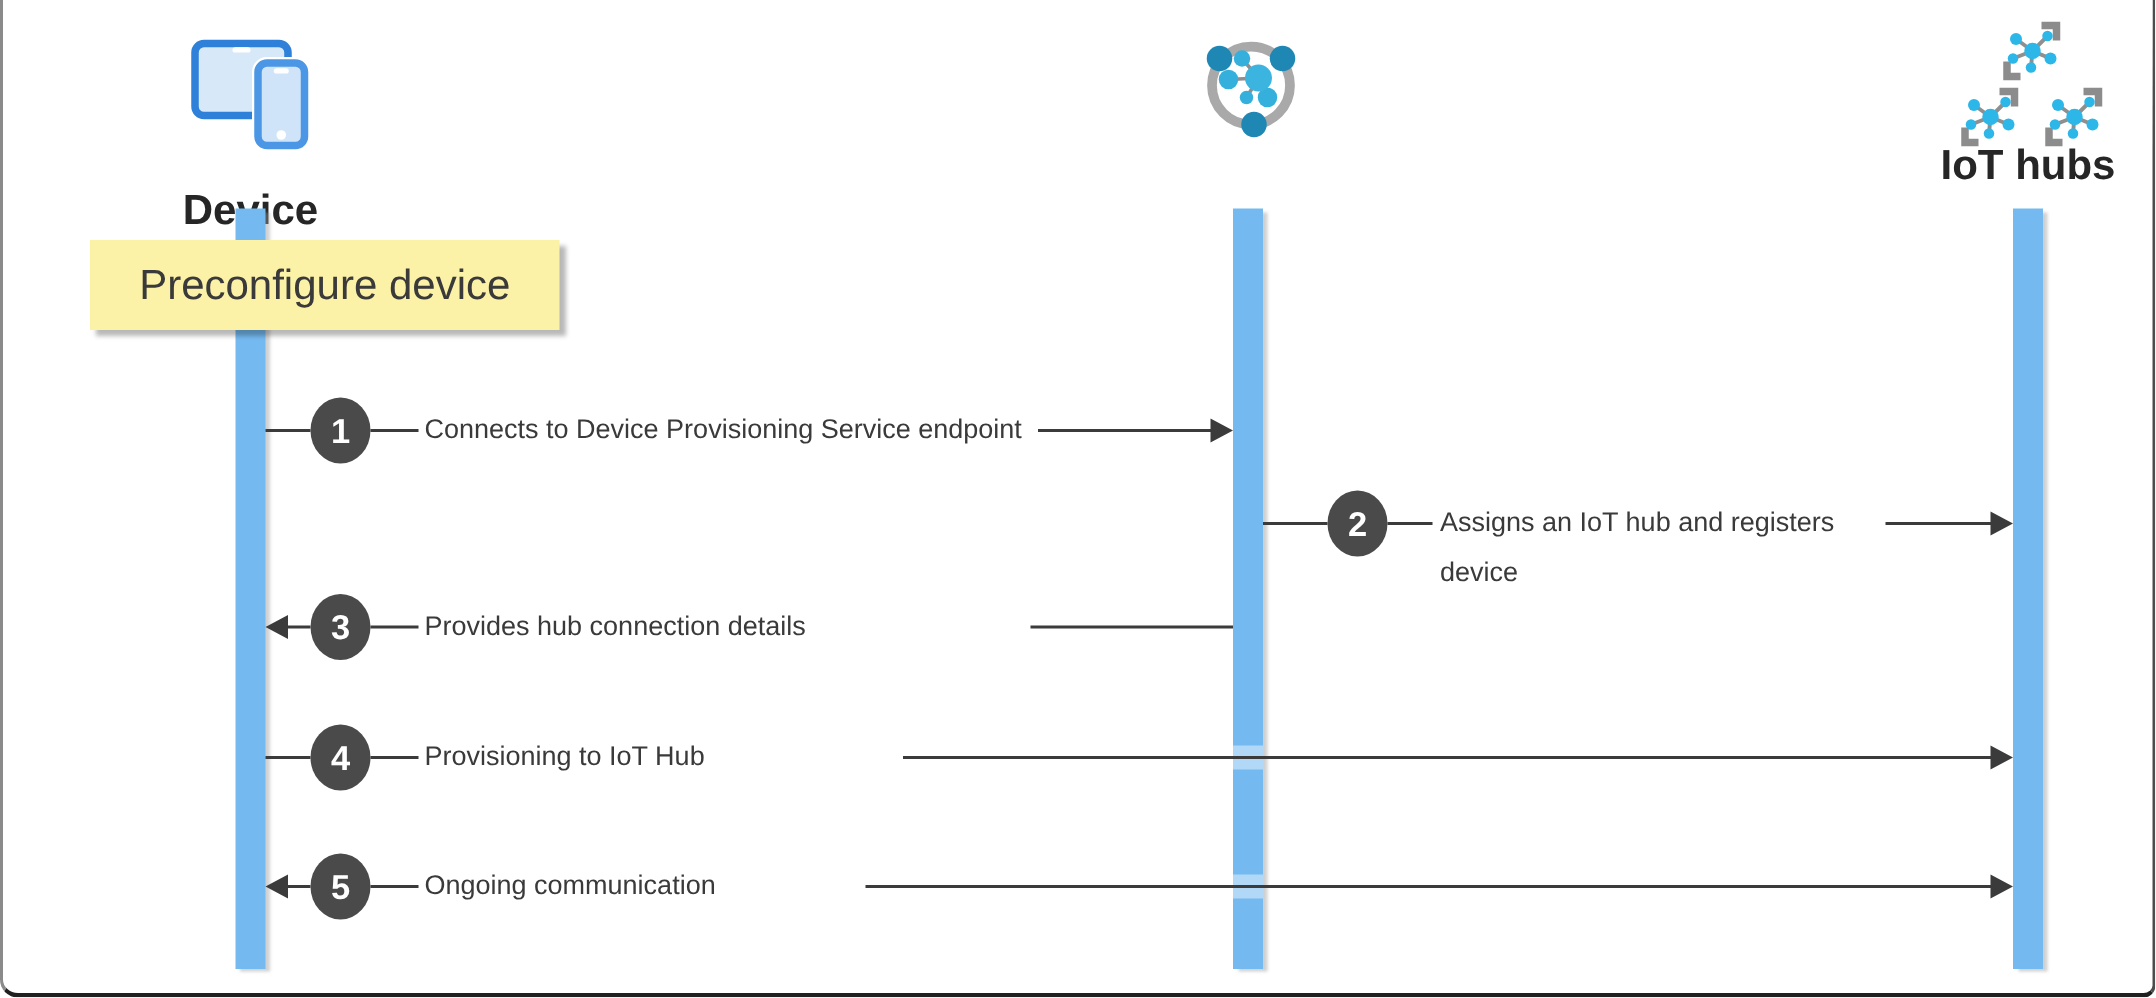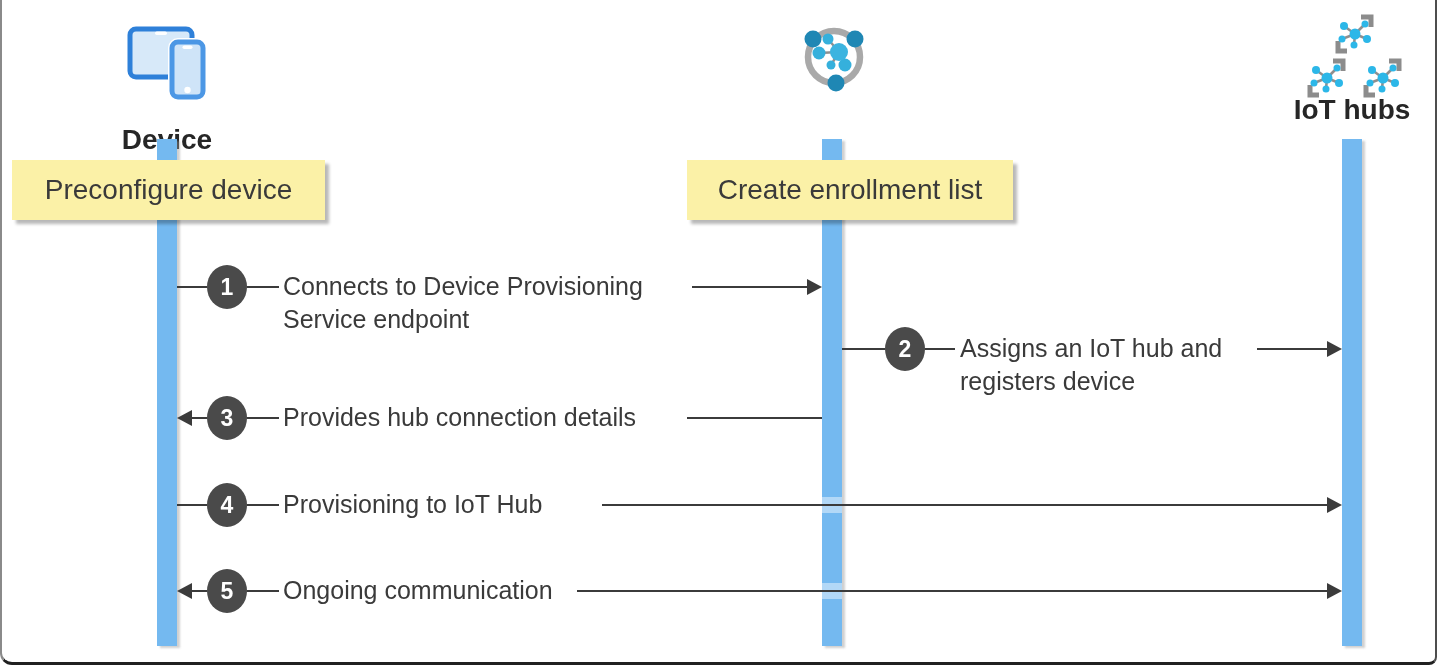--- a/index.html
+++ b/index.html
@@ -15,32 +15,32 @@
   }
   .actor-label{position:absolute; top:94px; width:220px; text-align:center;
     font-size:28px; font-weight:bold; color:#262626;}
   .actor-icon{position:absolute;}
   .lifeline{position:absolute; top:139px; height:507px; width:20px;
     background:var(--lifeline); box-shadow:3px 2px 2px rgba(150,150,150,0.45);}
   .cross-patch{position:absolute; width:20px; height:16px; background:rgba(255,255,255,0.45);}
   .note{position:absolute; top:160px; height:60px; background:var(--note-bg);
     box-shadow:4px 4px 3px rgba(0,0,0,0.28);
     display:flex; align-items:center; justify-content:center;
-    font-size:28px; color:#3A3A3A;}
+    font-size:28px; color:#3A3A3A;margin-left:48px;}
   .seg{position:absolute; height:2px; background:var(--arrow);}
   .arrow-r{position:absolute; width:0; height:0;
     border-top:8px solid transparent; border-bottom:8px solid transparent;
     border-left:15px solid var(--arrow);}
   .arrow-l{position:absolute; width:0; height:0;
     border-top:8px solid transparent; border-bottom:8px solid transparent;
     border-right:15px solid var(--arrow);}
   .badge{position:absolute; width:40px; height:44px; border-radius:50%;
     background:var(--step-circle); color:#fff; font-size:23px; font-weight:bold;
     display:flex; align-items:center; justify-content:center;}
-  .slabel{position:absolute; font-size:25px; line-height:33px; color:#3A3A3A;}
+  .slabel{position:absolute; font-size:18px; line-height:33px; color:#3A3A3A;}
   .nowrap{white-space:nowrap;}
 </style>
 </head>
 <body>
 
 <div class="canvas">
 
   <svg class="actor-icon" style="left:124px; top:18px;" width="84" height="82" viewBox="0 0 84 82">
     <rect x="4" y="11" width="62" height="48" rx="6" fill="#D7E9F9" stroke="#2E80D9" stroke-width="5"></rect>
     <rect x="29" y="13.5" width="12" height="3.5" rx="1.75" fill="#ffffff"></rect>
@@ -97,21 +97,20 @@
   <div class="actor-label" style="left:1240px;">IoT hubs</div>
 
   <div class="lifeline" style="left:155px;"></div>
   <div class="lifeline" style="left:820px;"></div>
   <div class="lifeline" style="left:1340px;"></div>
 
   <div class="cross-patch" style="left:820px; top:497px;"></div>
   <div class="cross-patch" style="left:820px; top:583px;"></div>
 
   <div class="note" style="left:10px;  width:313px;">Preconfigure device</div>
-  <div class="note" style="left:685px; width:326px;">Create enrollment list</div>
 
   <div>
     <div class="seg" style="left:175px; top:286px; width:30px;"></div>
     <div class="badge" style="left:205px; top:265px;">1</div>
     <div class="seg" style="left:245px; top:286px; width:32px;"></div>
     <div class="slabel" style="left:281px; top:270px; width:400px;">Connects to Device Provisioning Service endpoint</div>
     <div class="seg" style="left:690px; top:286px; width:116px;"></div>
     <div class="arrow-r" style="left:805px; top:279px;"></div>
   </div>
 

